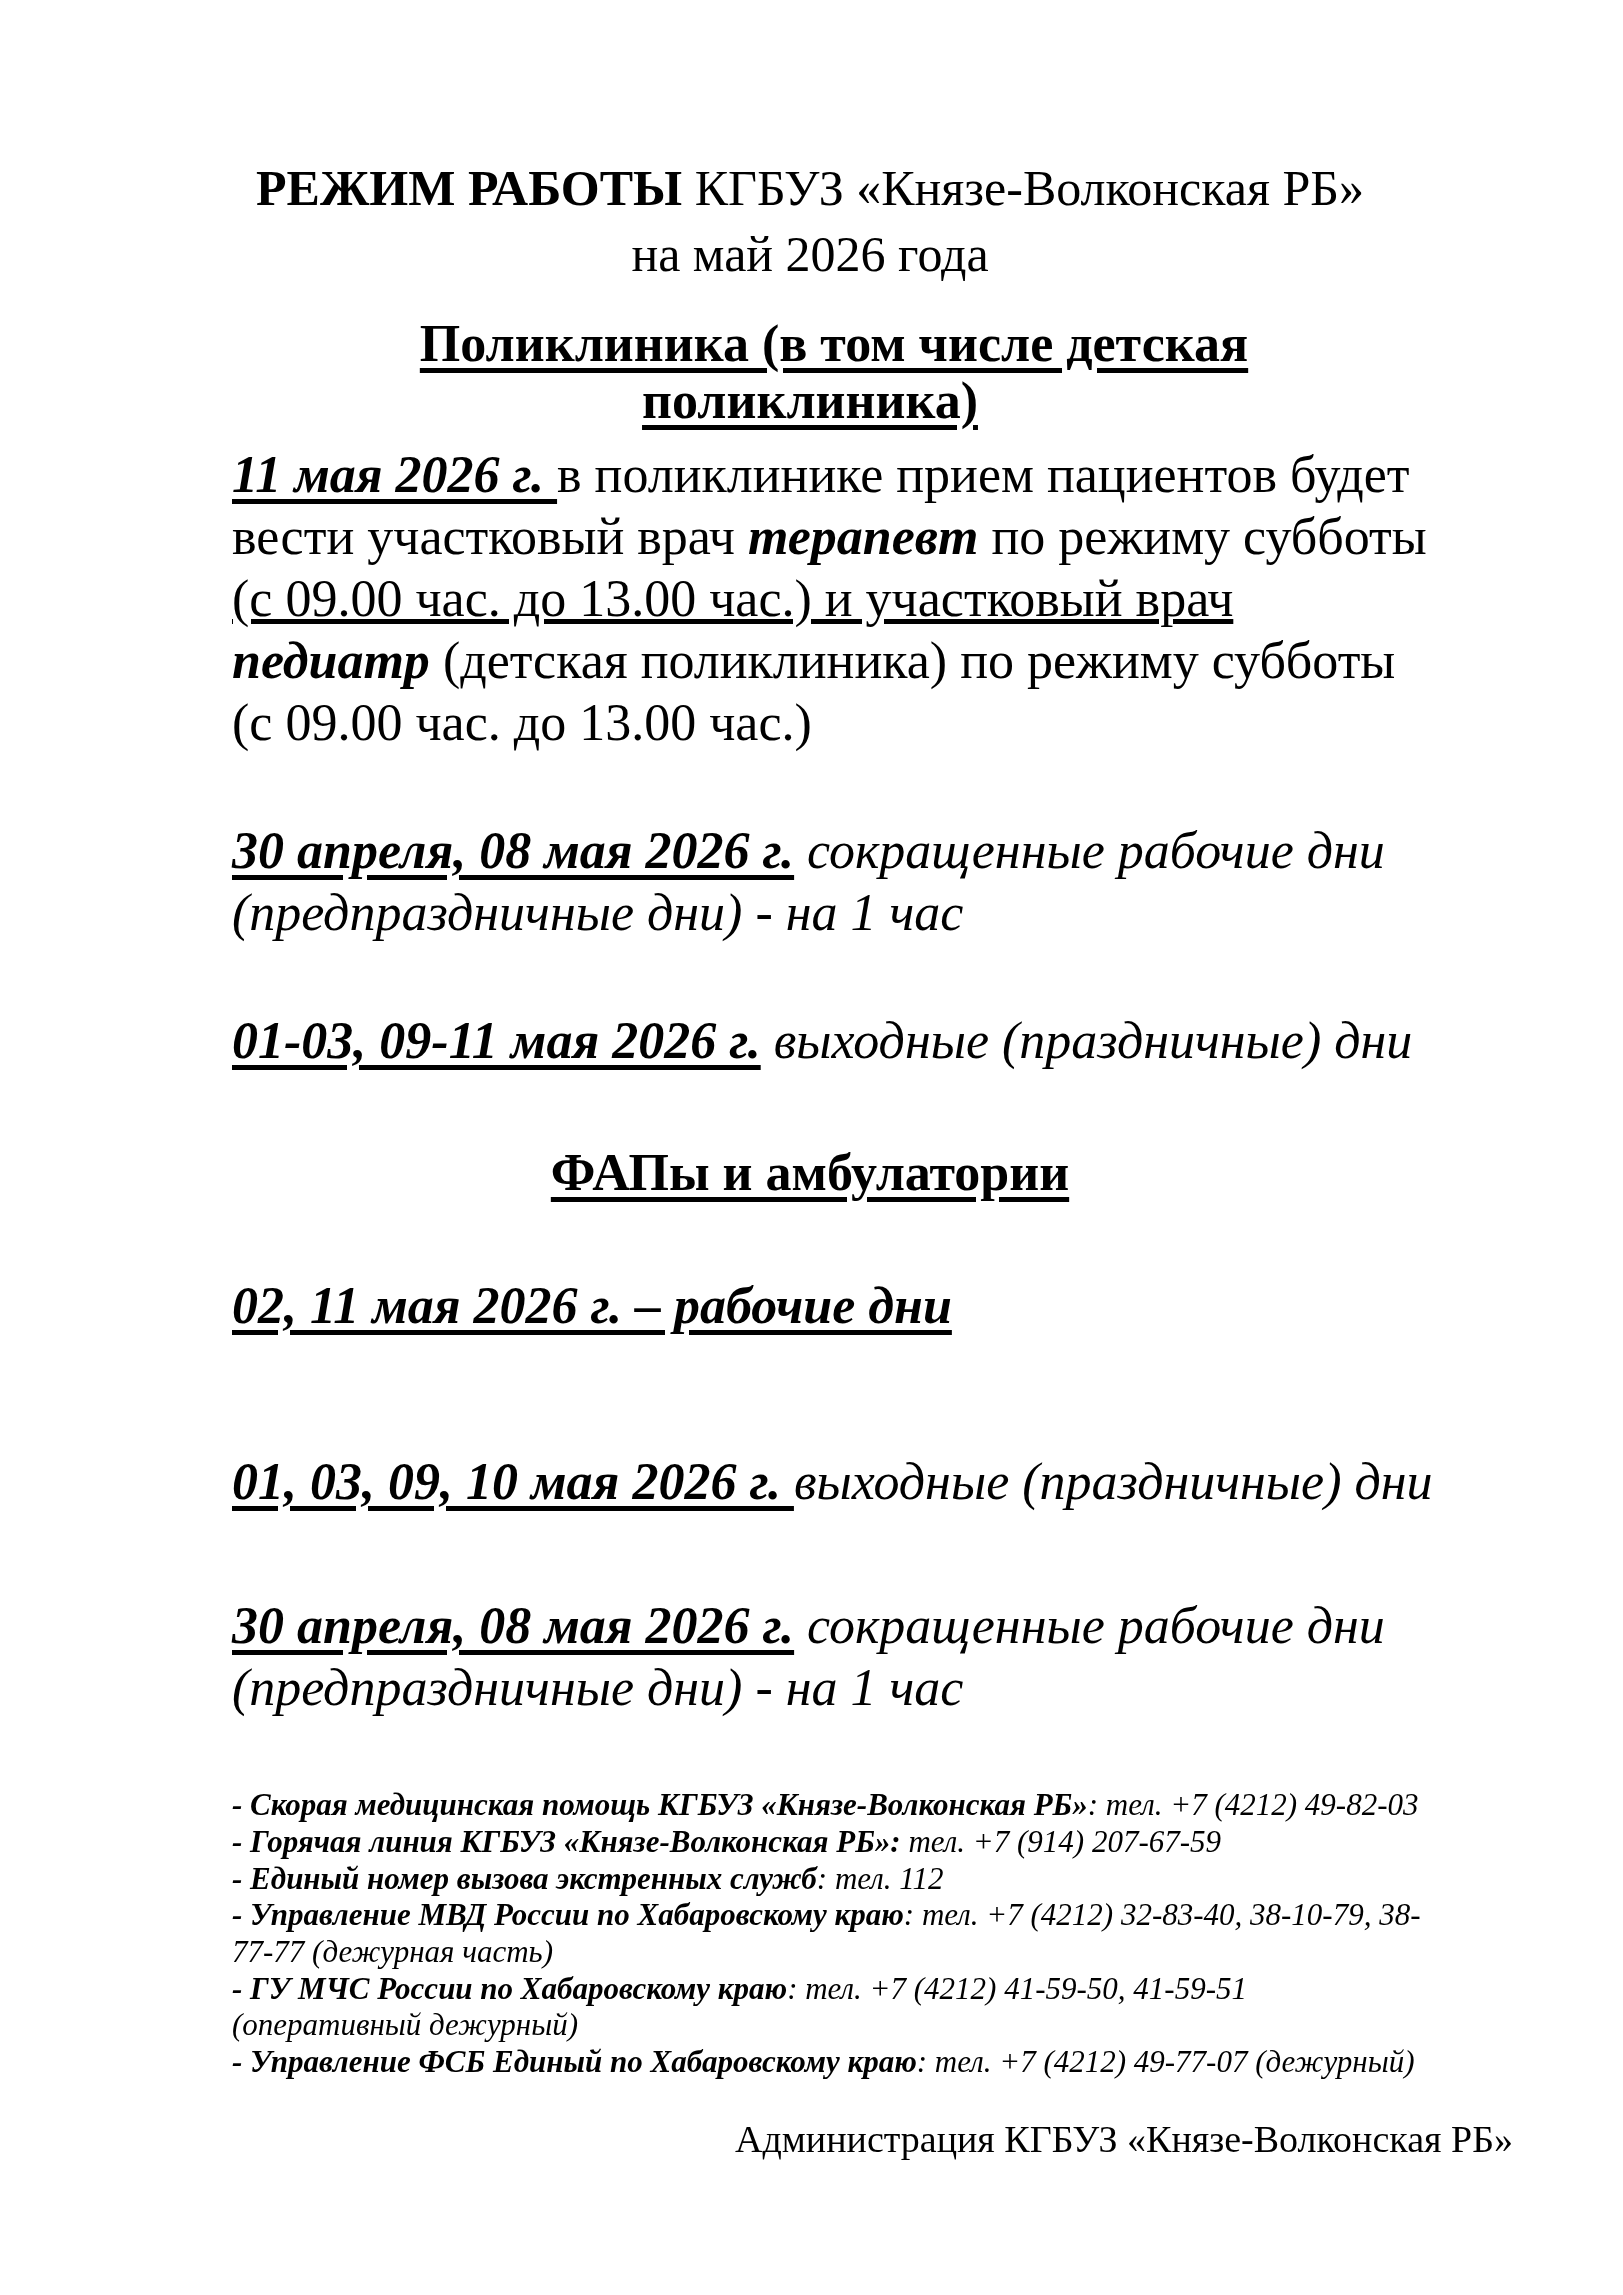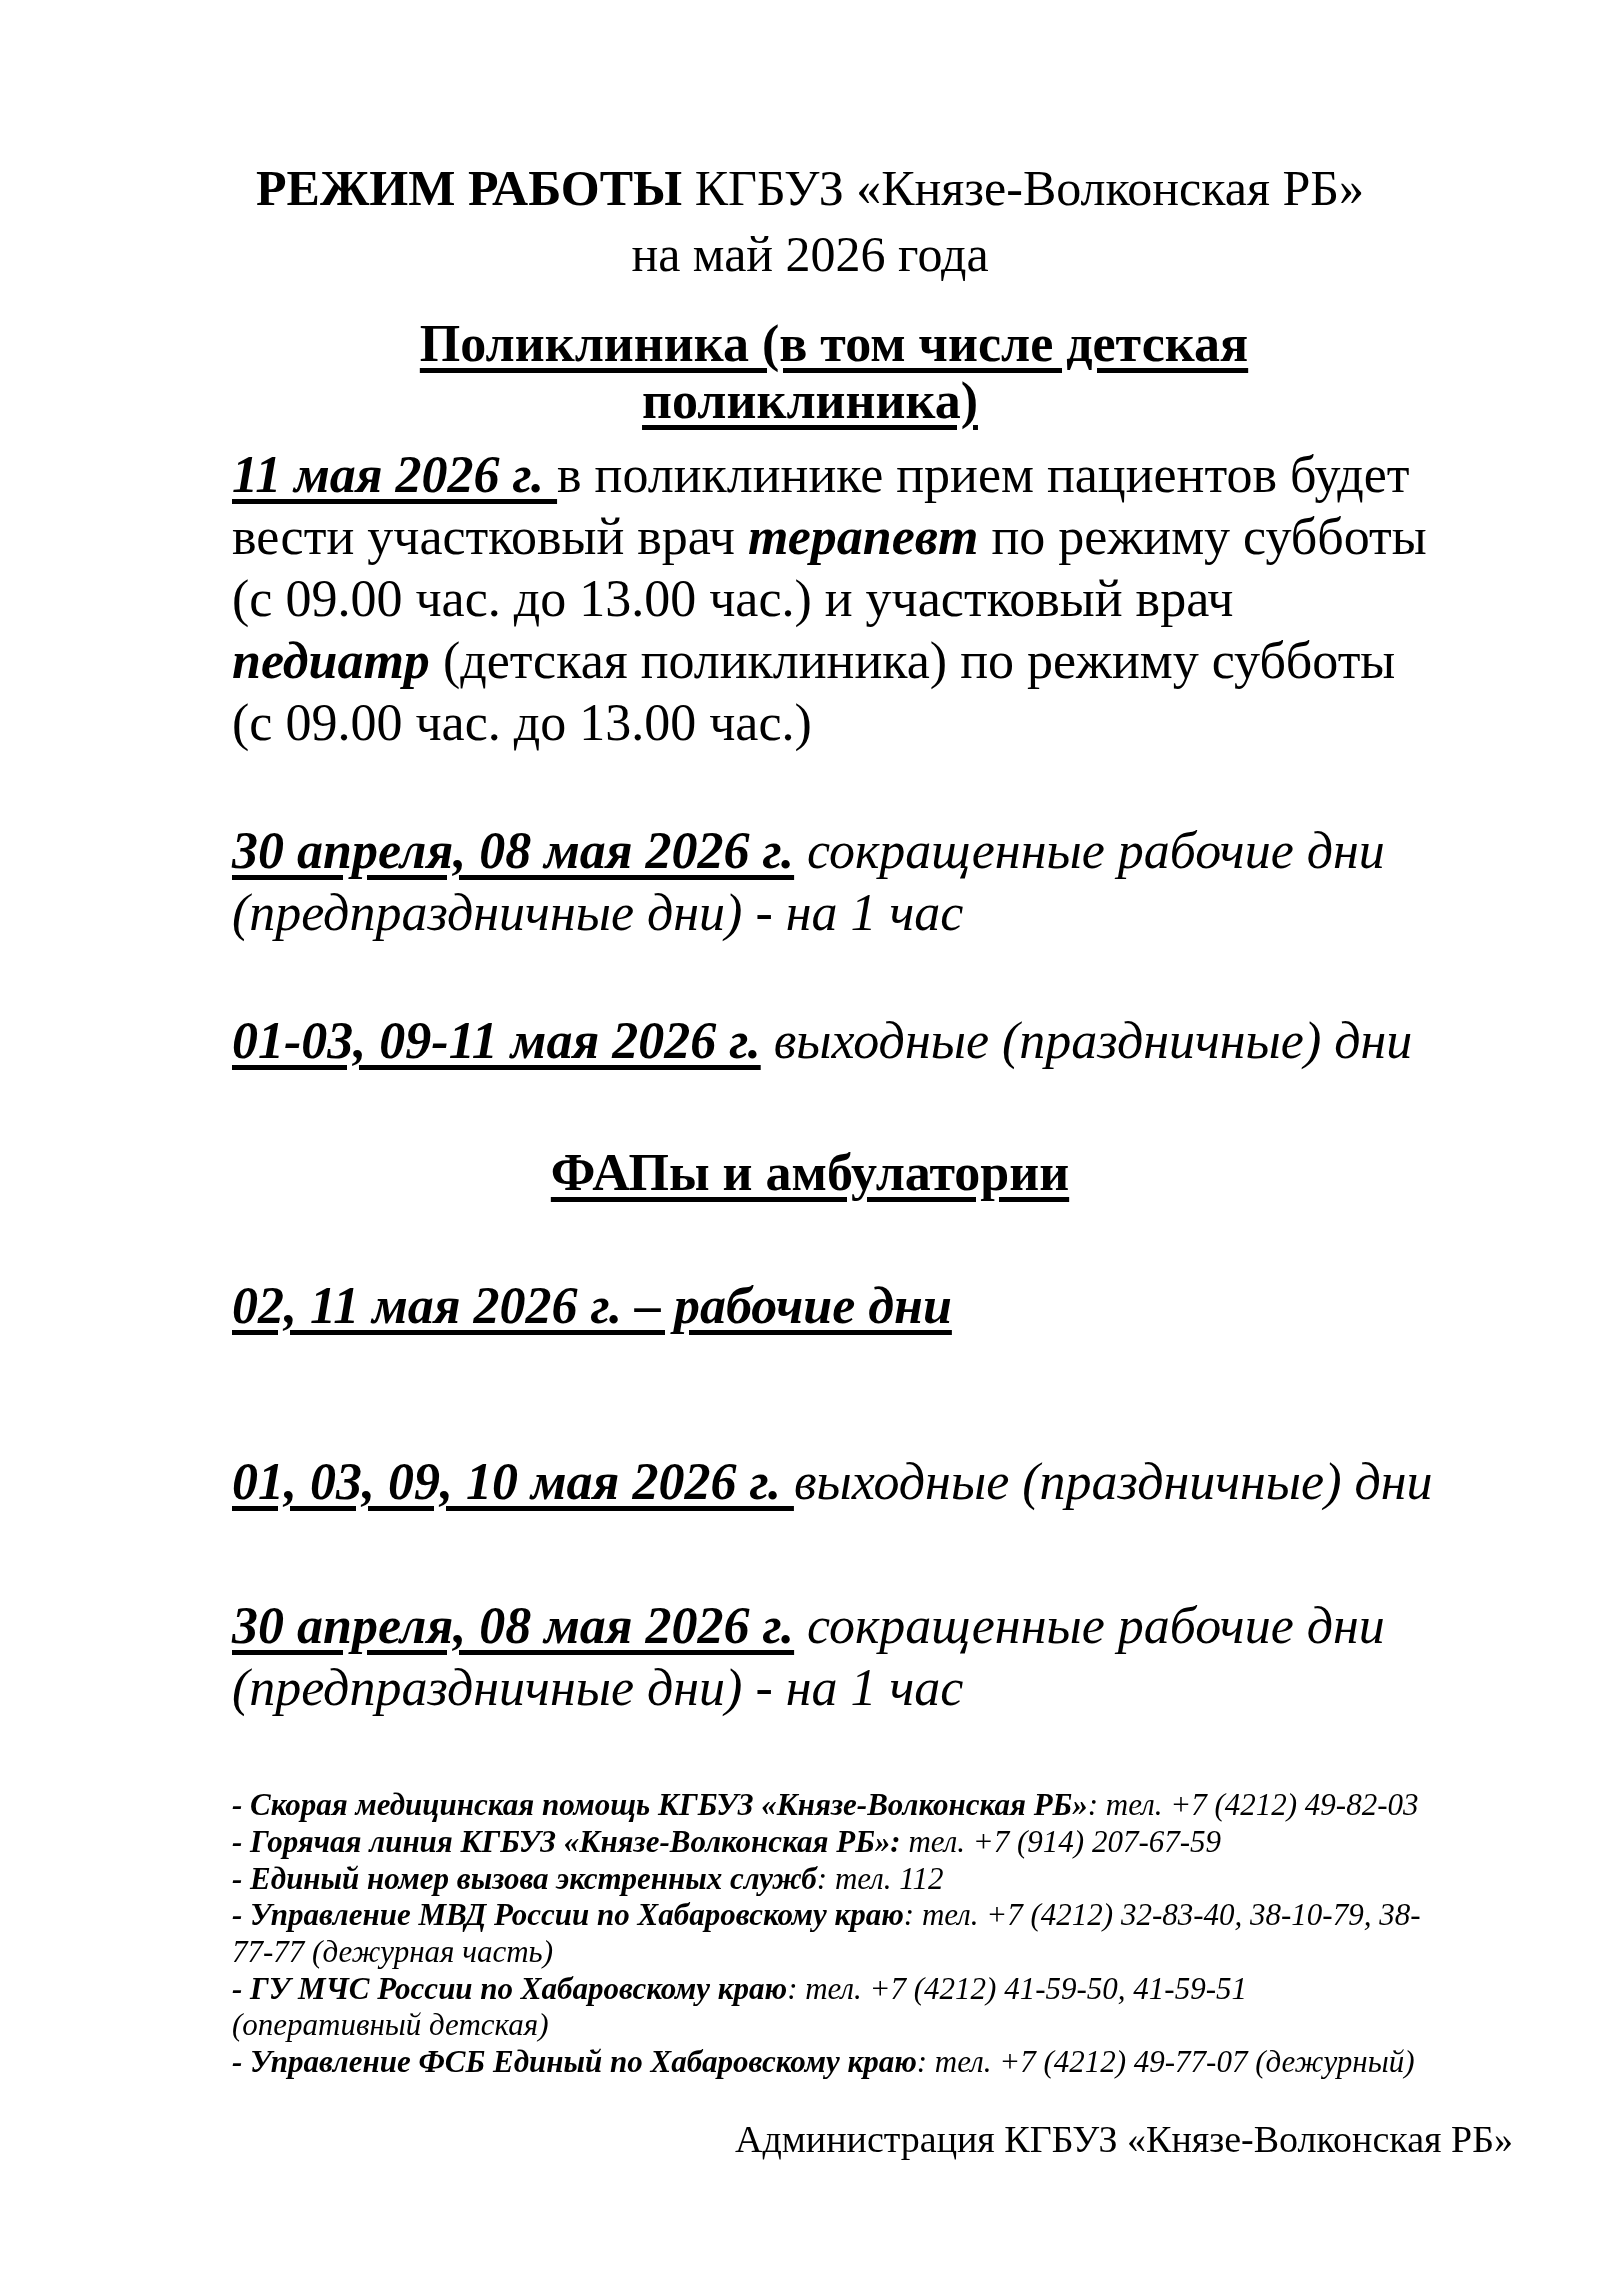--- a/index.html
+++ b/index.html
@@ -25,21 +25,21 @@
 <body>
 
 <div class="abs center title"><b>РЕЖИМ РАБОТЫ</b><span> КГБУЗ «Князе-Волконская РБ»</span></div>
 <div class="abs center subtitle">на май 2026 года</div>
 
 <div class="abs center heading h1a">Поликлиника (в том числе детская</div>
 <div class="abs center heading h1b">поликлиника)</div>
 
 <div class="abs para" style="top:444px;"><span class="dt">11 мая 2026 г. </span><span> в поликлинике прием пациентов будет</span></div>
 <div class="abs para" style="top:506px;"><span>вести участковый врач </span><span class="bi">терапевт</span><span> по режиму субботы</span></div>
-<div class="abs para" style="top:568px;">(с 09.00 час. до 13.00 час.) и участковый врач</div>
+<div class="abs para" style="top:568px;text-decoration:underline;">(с 09.00 час. до 13.00 час.) и участковый врач</div>
 <div class="abs para" style="top:630px;"><span class="bi">педиатр</span><span> (детская поликлиника) по режиму субботы</span></div>
 <div class="abs para" style="top:692px;">(с 09.00 час. до 13.00 час.)</div>
 
 <div class="abs para" style="top:820px;"><span class="dt">30 апреля, 08 мая 2026 г.</span><span class="it"> сокращенные рабочие дни</span></div>
 <div class="abs para it" style="top:882px;">(предпраздничные дни) - на 1 час</div>
 
 <div class="abs para" style="top:1010px;"><span class="dt">01-03, 09-11 мая 2026 г.</span><span class="it"> выходные (праздничные) дни</span></div>
 
 <div class="abs center heading h2">ФАПы и амбулатории</div>
 
@@ -49,17 +49,17 @@
 
 <div class="abs para" style="top:1595px;"><span class="dt">30 апреля, 08 мая 2026 г.</span><span class="it"> сокращенные рабочие дни</span></div>
 <div class="abs para it" style="top:1657px;">(предпраздничные дни) - на 1 час</div>
 
 <div class="abs footer" style="top:1786px;"><b>- Скорая медицинская помощь КГБУЗ «Князе-Волконская РБ»</b><span>: </span><span>тел. +7 (4212) 49-82-03</span></div>
 <div class="abs footer" style="top:1823px;"><b>- Горячая линия КГБУЗ «Князе-Волконская РБ»:</b><span> </span><span>тел. +7 (914) 207-67-59</span></div>
 <div class="abs footer" style="top:1860px;"><b>- Единый номер вызова экстренных служб</b><span>: </span><span>тел. 112</span></div>
 <div class="abs footer" style="top:1896px;"><b>- Управление МВД России по Хабаровскому краю</b><span>: </span><span>тел. +7 (4212) 32-83-40, 38-10-79, 38-</span></div>
 <div class="abs footer" style="top:1933px;">77-77 (дежурная часть)</div>
 <div class="abs footer" style="top:1970px;"><b>- ГУ МЧС России по Хабаровскому краю</b><span>: </span><span>тел. +7 (4212) 41-59-50, 41-59-51</span></div>
-<div class="abs footer" style="top:2006px;">(оперативный детская)</div>
+<div class="abs footer" style="top:2006px;">(оперативный дежурный)</div>
 <div class="abs footer" style="top:2043px;"><b>- Управление ФСБ Единый по Хабаровскому краю</b><span>: </span><span>тел. +7 (4212) 49-77-07 (дежурный)</span></div>
 
 <div class="abs admin">Администрация КГБУЗ «Князе-Волконская РБ»</div>
 
 
 </body></html>

